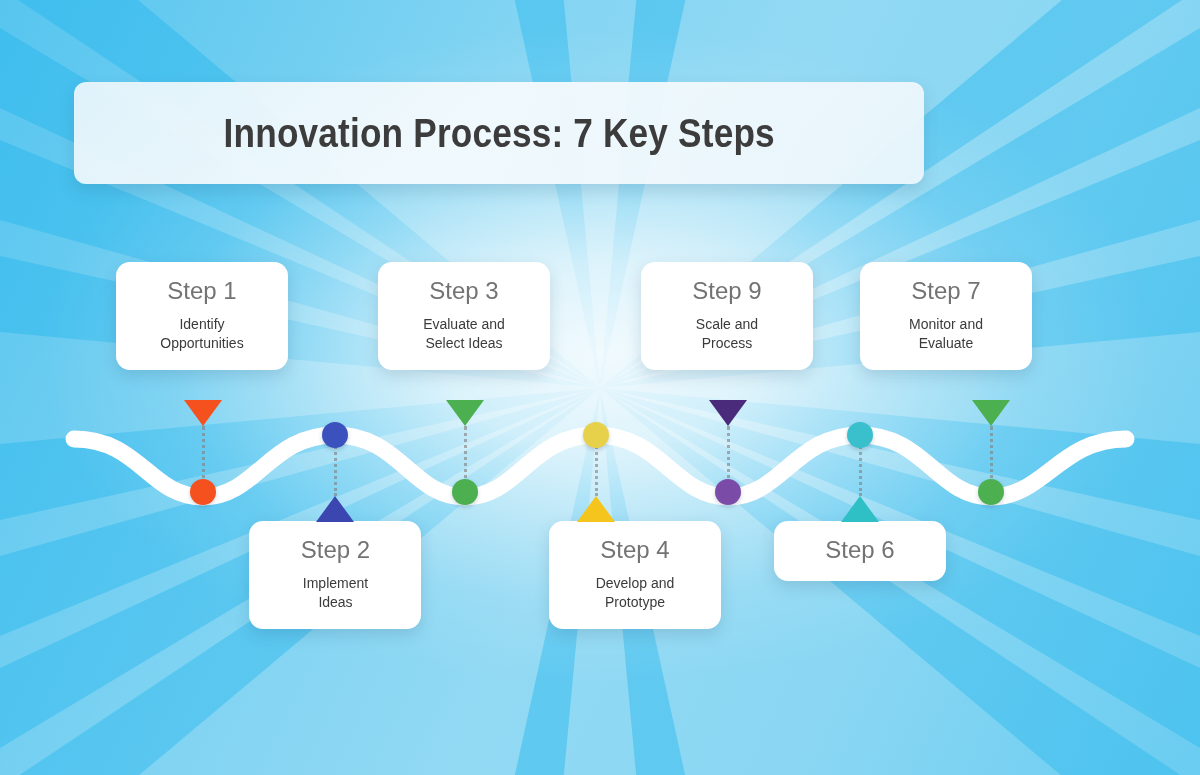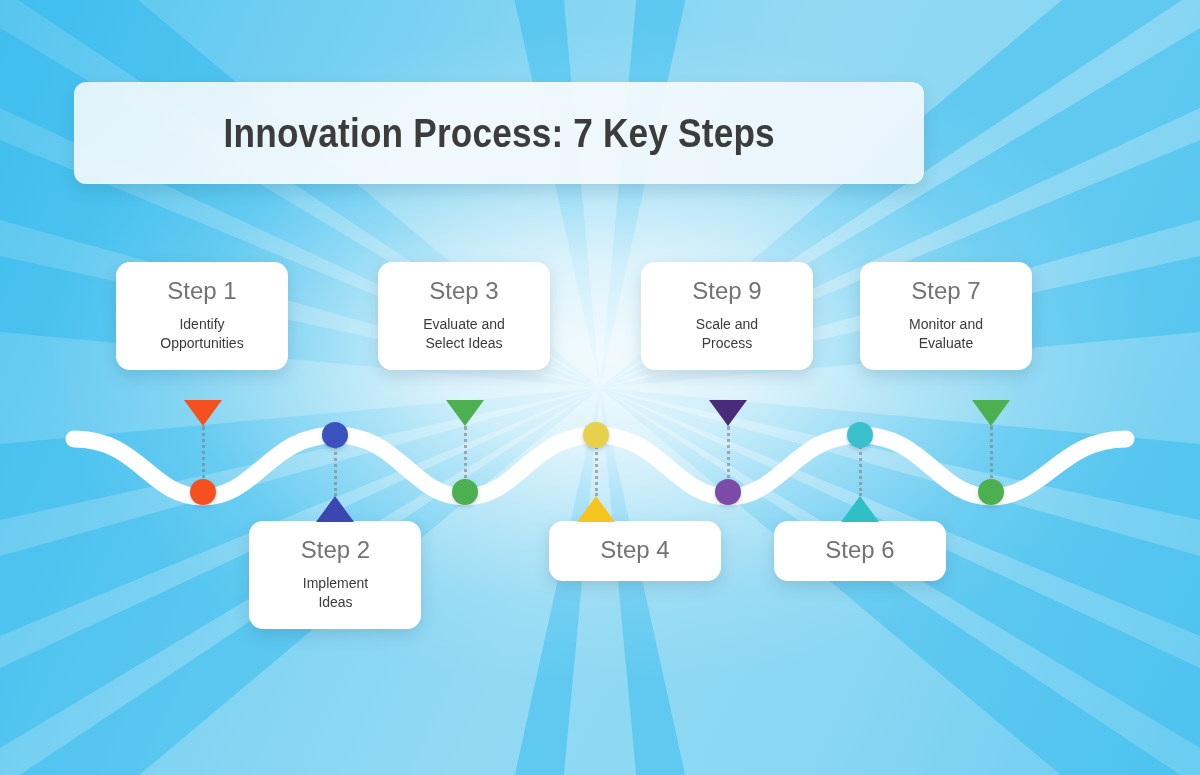--- a/index.html
+++ b/index.html
@@ -231,20 +231,24 @@
             <div>Select Ideas</div>
           </div>
         </div>
         <div class="pointer down" style="left: 446px; top: 400px; border-top-color: rgb(76, 175, 80);"></div>
         <div class="connector" style="left: 464px; top: 426px; height: 66px;"></div>
         <div class="wave-dot" style="left: 452px; top: 479px; background: rgb(76, 175, 80);"></div>
       </div>
       <div class="step">
         <div class="step-card" style="left: 510px; top: 521px; margin-left: 39px;">
           <div class="step-label">Step 4</div>
+          <div class="step-desc">
+            <div>Develop and</div>
+            <div>Prototype</div>
+          </div>
         </div>
         <div class="pointer up" style="left: 577px; top: 496px; border-bottom-color: rgb(245, 197, 29);"></div>
         <div class="connector" style="left: 595px; top: 435px; height: 61px;"></div>
         <div class="wave-dot" style="left: 583px; top: 422px; background: rgb(232, 209, 74);"></div>
       </div>
       <div class="step">
         <div class="step-card" style="left: 641px; top: 262px;">
           <div class="step-label">Step 9</div>
           <div class="step-desc">
             <div>Scale and</div>

